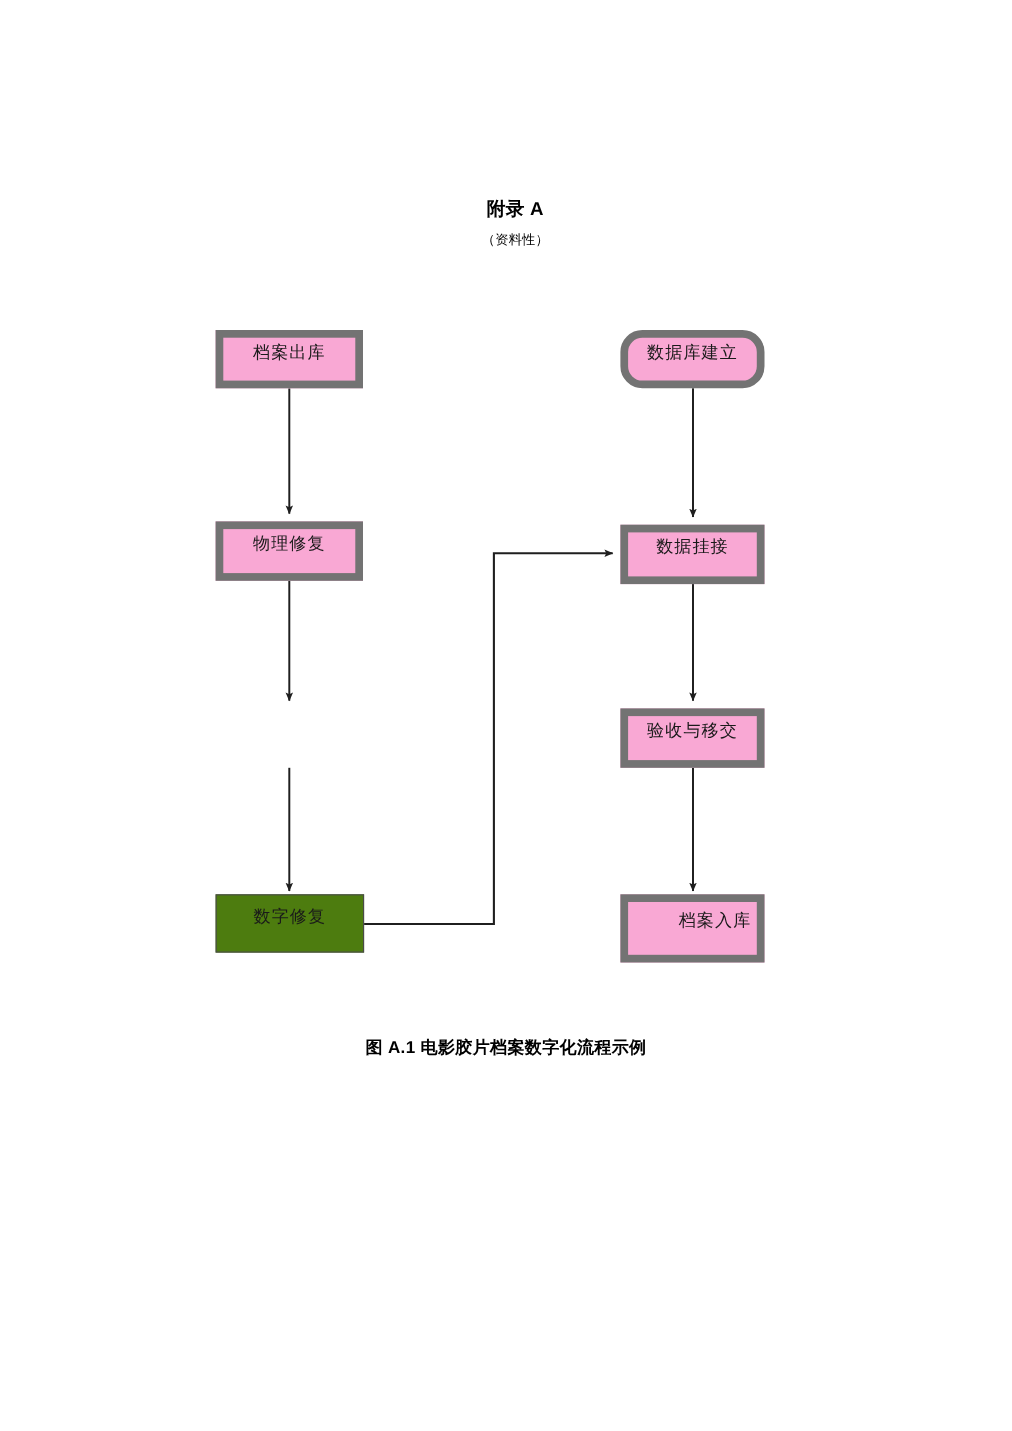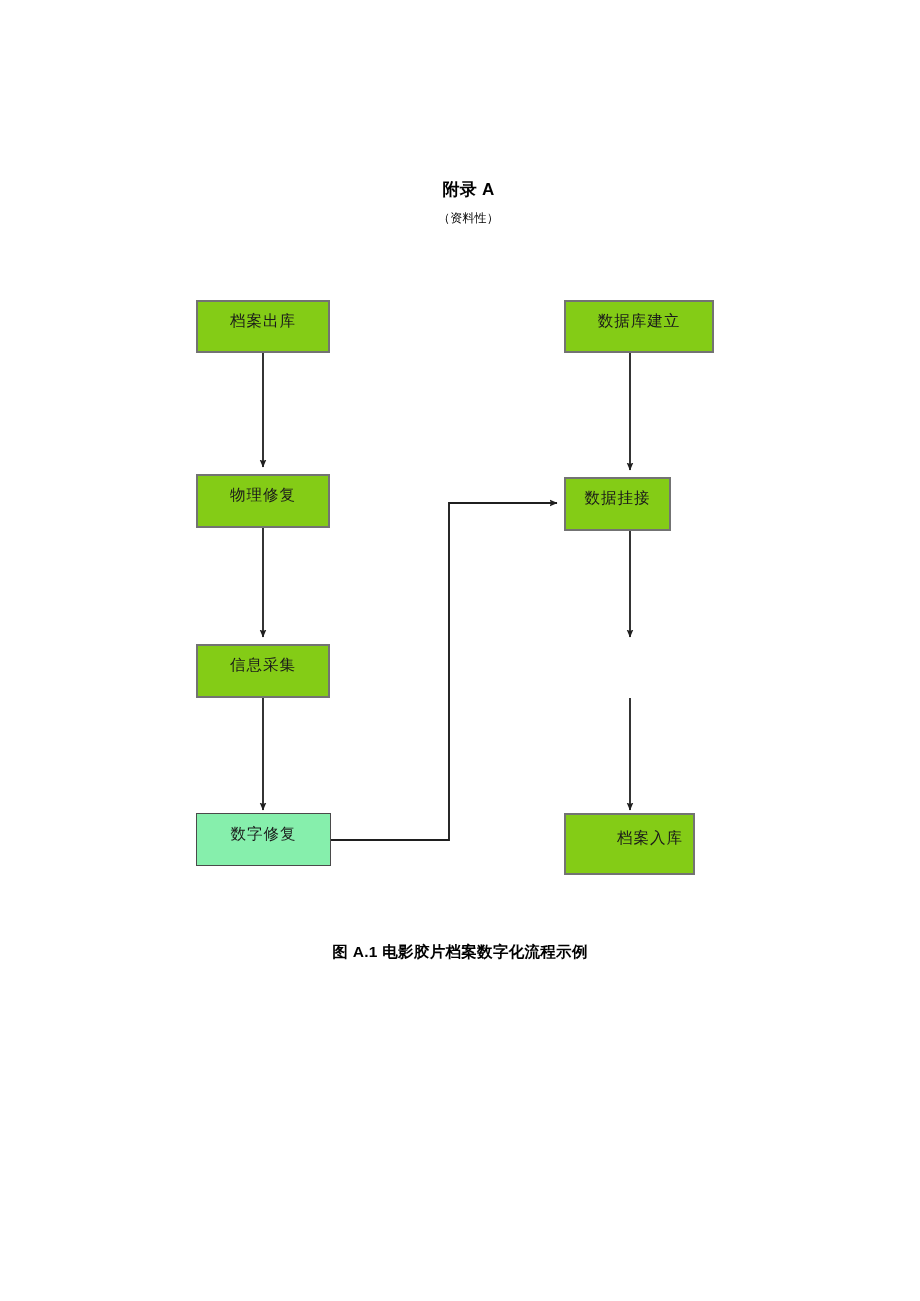--- a/index.html
+++ b/index.html
@@ -61,29 +61,29 @@
     position: absolute;
     top: 0;
     left: 0;
     width: 920px;
     height: 1000px;
   }
 
   .node {
     position: absolute;
     box-sizing: border-box;
-    background: #84cc16;
-    border: 2px solid #737373;
+    background: #f9a8d4;
+    border: 7px solid #737373;
     display: flex;
     align-items: center;
     justify-content: center;
   }
   .node.emphasis {
     border: 1.4px solid #4a4a4a;
-    background: #86efac;
+    background: #4d7c0f;
   }
   .node-label {
     font-size: 15.5px;
     font-family: "Liberation Serif", "DejaVu Serif", serif;
     line-height: 1;
     letter-spacing: 1px;
     color: #1a1a1a;
     position: relative;
     top: -6px;
   }
@@ -135,36 +135,36 @@
     </svg>
 
     <div class="node" style="left:196px; top:300px; width:134px; height:53px;">
       <span class="node-label">档案出库</span>
     </div>
 
     <div class="node" style="left:196px; top:474px; width:134px; height:54px;">
       <span class="node-label">物理修复</span>
     </div>
 
-    <div class="node" style="left:196px; top:644px; width:134px; height:54px;">
-      <span class="node-label">信息采集</span>
-    </div>
 
     <div class="node emphasis" style="left:196px; top:813px; width:135px; height:53px;">
       <span class="node-label">数字修复</span>
     </div>
 
-    <div class="node" style="left:564px; top:300px; width:150px; height:53px;">
+    <div class="node" style="left:564px; top:300px; width:131px; height:53px;border-radius:20px;">
       <span class="node-label">数据库建立</span>
     </div>
 
-    <div class="node" style="left:564px; top:477px; width:107px; height:54px;text-align:right;">
+    <div class="node" style="left:564px; top:477px; width:131px; height:54px;text-align:right;">
       <span class="node-label">数据挂接</span>
     </div>
 
+    <div class="node" style="left:564px; top:644px; width:131px; height:54px;">
+      <span class="node-label">验收与移交</span>
+    </div>
 
     <div class="node" style="left:564px; top:813px; width:131px; height:62px;padding-left:41px;">
       <span class="node-label">档案入库</span>
     </div>
 
   </div>
 
   <div class="caption">图 A.1 电影胶片档案数字化流程示例</div>
 
 </div>

